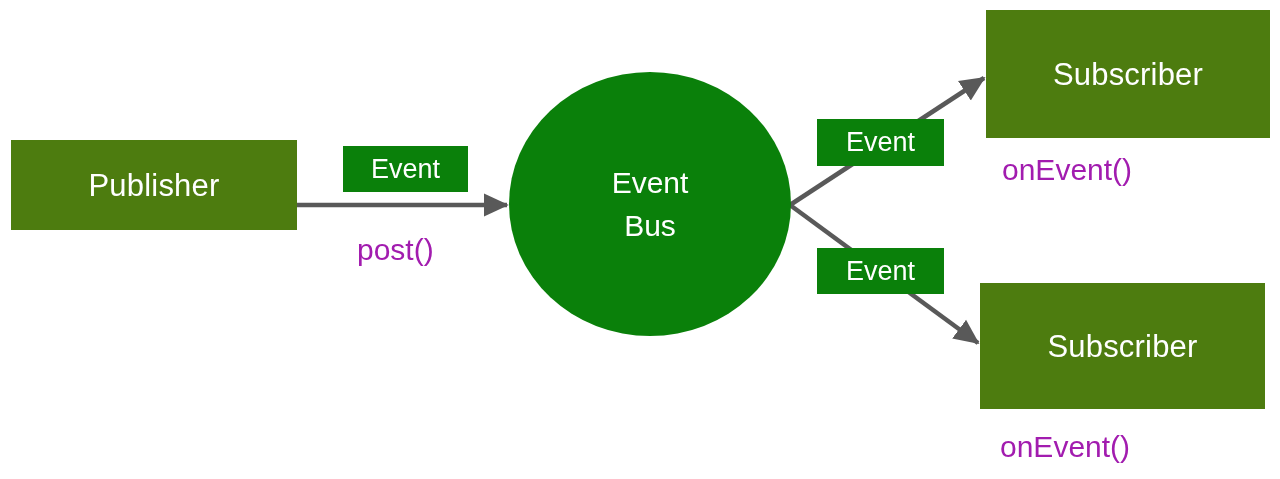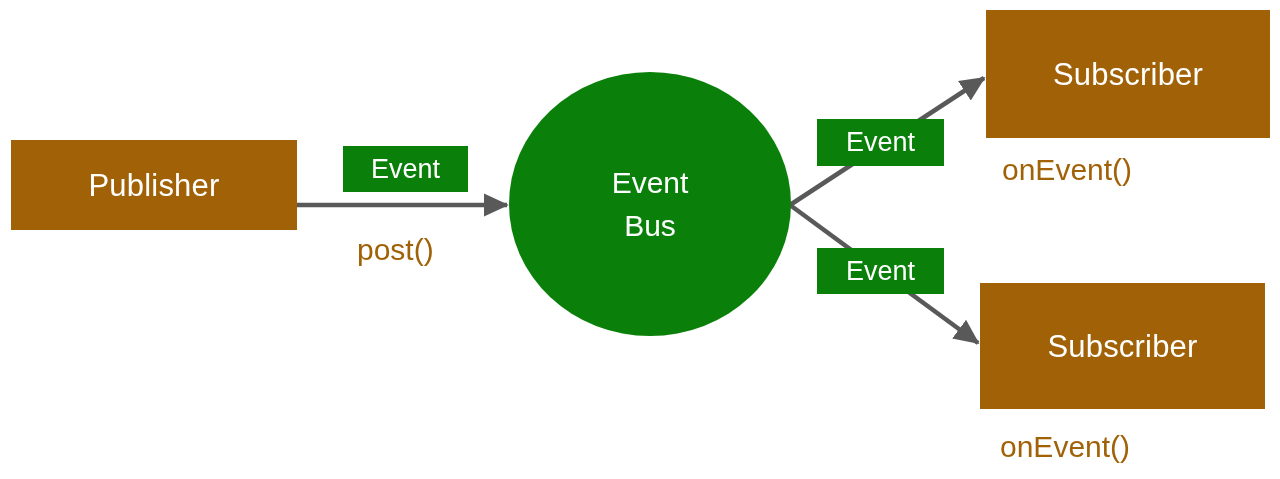--- a/index.html
+++ b/index.html
@@ -19,21 +19,21 @@
   }
   #wires {
     position: absolute;
     left: 0;
     top: 0;
     width: 1280px;
     height: 479px;
   }
   .node-box {
     position: absolute;
-    background: #a16207;
+    background: #4d7c0f;
     color: #ffffff;
     display: flex;
     align-items: center;
     justify-content: center;
     font-size: 31px;
     font-weight: 400;
     letter-spacing: 0.2px;
     line-height: 1;
   }
   .bus-circle {
@@ -54,21 +54,21 @@
     background: #0a800a;
     color: #ffffff;
     display: flex;
     align-items: center;
     justify-content: center;
     font-size: 27px;
     line-height: 1;
   }
   .method-label {
     position: absolute;
-    color: #a16207;
+    color: #a21caf;
     font-size: 30px;
     line-height: 1;
     white-space: nowrap;
   }
 </style>
 </head>
 <body>
 
 <div id="canvas">
 

